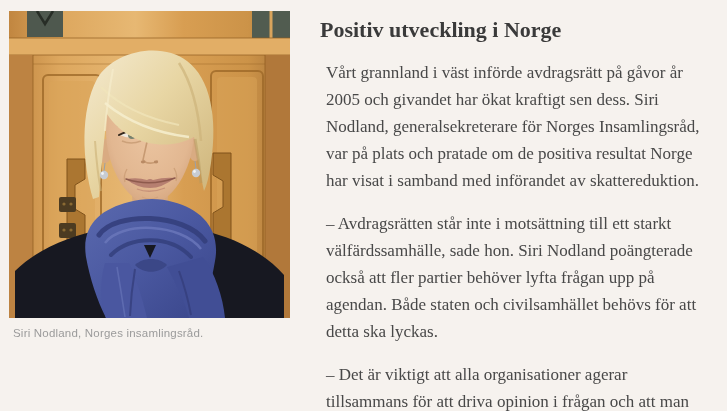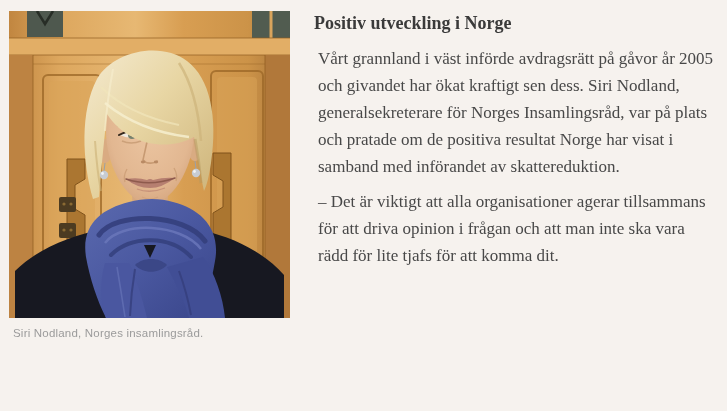--- a/index.html
+++ b/index.html
@@ -34,27 +34,27 @@
   .article {
     position: absolute;
     left: 310px;
     top: 6px;
     width: 416px;
     color: #484848;
     font-size: 17px;
     line-height: 27px;
   }
   .article h1 {
-    margin: 4px;
-    font-size: 18px;
+    margin: 10px;
+    font-size: 22px;
     line-height: 27px;
     font-weight: bold;
     color: #3a3a3a;
   }
-  .article p { margin: 8px; }
+  .article p { margin: 16px; }
 </style>
 </head>
 <body>
 
 <div>
 
   <figure class="photo-frame">
     <svg viewBox="0 0 281 307" width="281" height="307" aria-hidden="true">
       <defs>
         <linearGradient id="woodg" x1="0" y1="0" x2="1" y2="0">
@@ -168,16 +168,17 @@
       <path d="M108,256 Q112,280 116,306" stroke="#6b78bb" stroke-width="1.6" fill="none" opacity="0.6"></path>
       <path d="M170,260 Q178,282 182,304" stroke="#343f7c" stroke-width="2" fill="none" opacity="0.8"></path>
     </svg>
   </figure>
 
   <div class="photo-caption">Siri Nodland, Norges insamlingsråd.</div>
 
   <div class="article">
     <h1>Positiv utveckling i Norge</h1>
     <p>Vårt grannland i väst införde avdragsrätt på gåvor år 2005 och givandet har ökat kraftigt sen dess. Siri Nodland, generalsekreterare för Norges Insamlingsråd, var på plats och pratade om de positiva resultat Norge har visat i samband med införandet av skattereduktion.</p>
+    <p>– Avdragsrätten står inte i motsättning till ett starkt välfärdssamhälle, sade hon. Siri Nodland poängterade också att fler partier behöver lyfta frågan upp på agendan. Både staten och civilsamhället behövs för att detta ska lyckas.</p>
     <p>– Det är viktigt att alla organisationer agerar tillsammans för att driva opinion i frågan och att man inte ska vara rädd för lite tjafs för att komma dit.</p>
   </div>
 
 </div>
 
 </body></html>

